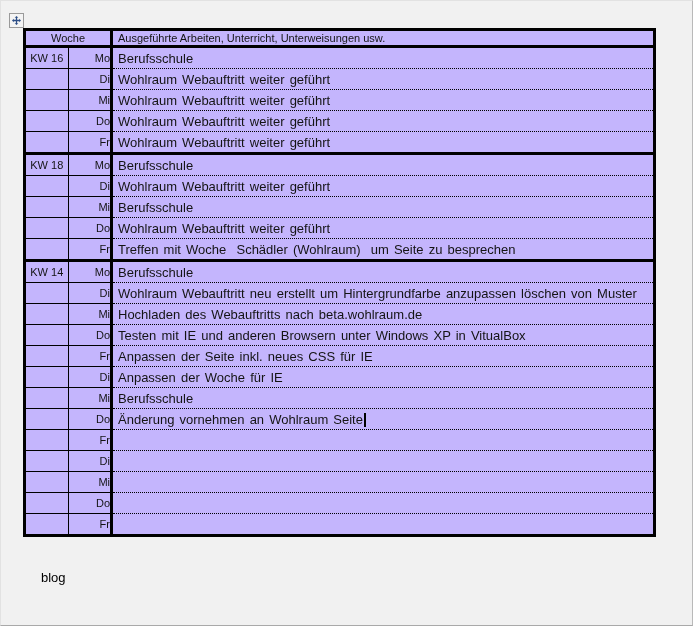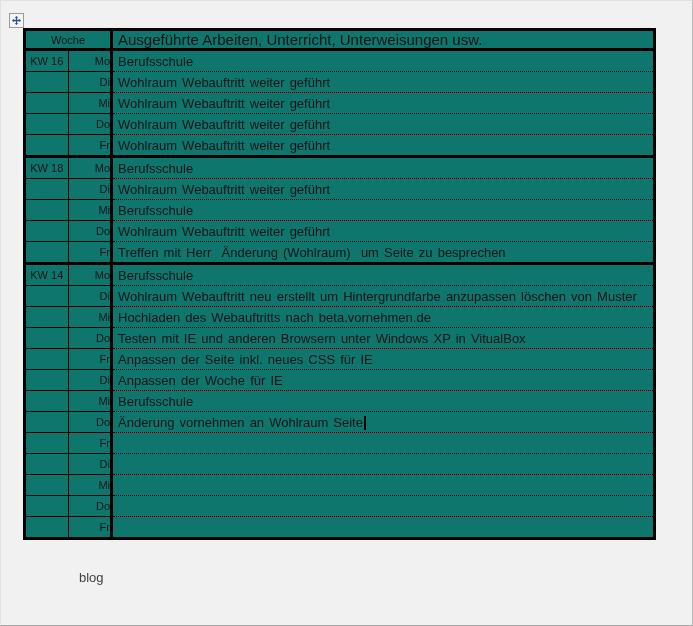--- a/index.html
+++ b/index.html
@@ -14,30 +14,30 @@
   .move-handle {
     position:absolute; left:8px; top:12px; width:13px; height:13px;
     border:1px solid #9a9a9a; background:#f4f4f4;
     display:flex; align-items:center; justify-content:center; cursor:move;
   }
   .move-handle svg { display:block; }
   
   table.report {
     position:absolute; left:22px; top:27px;
     border-collapse:collapse; table-layout:fixed; width:630px;
-    background:#0f766e; color:#141414;
+    background:#c4b5fd; color:#141414;
   }
   td, th { padding:0; vertical-align:middle; overflow:hidden; }
   th { font-weight:normal; }
   .hweek {
     width:84px; height:14px; font-size:11px; text-align:center;
     border:3px solid #000;
   }
   .hdesc {
-    height:14px; font-size:15px; text-align:left; padding-left:5px;
+    height:14px; font-size:11px; text-align:left; padding-left:5px;
     border:3px solid #000; white-space:nowrap;
   }
   tr.day-row td { height:20px; }
   td.kw {
     width:56px; font-size:11px; text-align:center; line-height:1;
     border-left:3px solid #000; border-right:1px solid #000; border-top:1px solid #000;
   }
   td.day {
     width:25px; font-size:11px; text-align:right; line-height:1;
     border-right:3px solid #000; border-top:1px solid #000;
@@ -49,23 +49,22 @@
   }
   tr.week-start td.kw, tr.week-start td.day, tr.week-start td.desc {
     border-top:3px solid #000;
   }
   tr.last-row td { border-bottom:3px solid #000; }
   .caret {
     display:inline-block; width:2px; height:14px; background:#000;
     vertical-align:text-bottom; margin-left:1px;
   }
   .watermark {
-    position:absolute; left:40px; top:569px; font-size:13px; color:#404040;
+    position:absolute; left:40px; top:569px; font-size:13px; color:#000000;
     pointer-events:none;
-    margin-left:38px;
   }
 </style>
 </head>
 <body>
 
 <div class="screen">
 
   <div class="move-handle">
     <span>
       <svg width="9" height="9" viewBox="0 0 10 10">
@@ -122,36 +121,36 @@
           <td class="desc"><span>Berufsschule</span></td>
         </tr>
         <tr class="day-row">
           <td class="kw"></td>
           <td class="day">Do</td>
           <td class="desc"><span>Wohlraum Webauftritt weiter geführt</span></td>
         </tr>
         <tr class="day-row">
           <td class="kw"></td>
           <td class="day">Fr</td>
-          <td class="desc"><span>Treffen mit Herr  Änderung (Wohlraum)  um Seite zu besprechen</span></td>
+          <td class="desc"><span>Treffen mit Woche  Schädler (Wohlraum)  um Seite zu besprechen</span></td>
         </tr>
         <tr class="day-row week-start">
           <td class="kw">KW 14</td>
           <td class="day">Mo</td>
           <td class="desc"><span>Berufsschule</span></td>
         </tr>
         <tr class="day-row">
           <td class="kw"></td>
           <td class="day">Di</td>
           <td class="desc"><span>Wohlraum Webauftritt neu erstellt um Hintergrundfarbe anzupassen löschen von Muster</span></td>
         </tr>
         <tr class="day-row">
           <td class="kw"></td>
           <td class="day">Mi</td>
-          <td class="desc"><span>Hochladen des Webauftritts nach beta.vornehmen.de</span></td>
+          <td class="desc"><span>Hochladen des Webauftritts nach beta.wohlraum.de</span></td>
         </tr>
         <tr class="day-row">
           <td class="kw"></td>
           <td class="day">Do</td>
           <td class="desc"><span>Testen mit IE und anderen Browsern unter Windows XP in VitualBox</span></td>
         </tr>
         <tr class="day-row">
           <td class="kw"></td>
           <td class="day">Fr</td>
           <td class="desc"><span>Anpassen der Seite inkl. neues CSS für IE</span></td>

